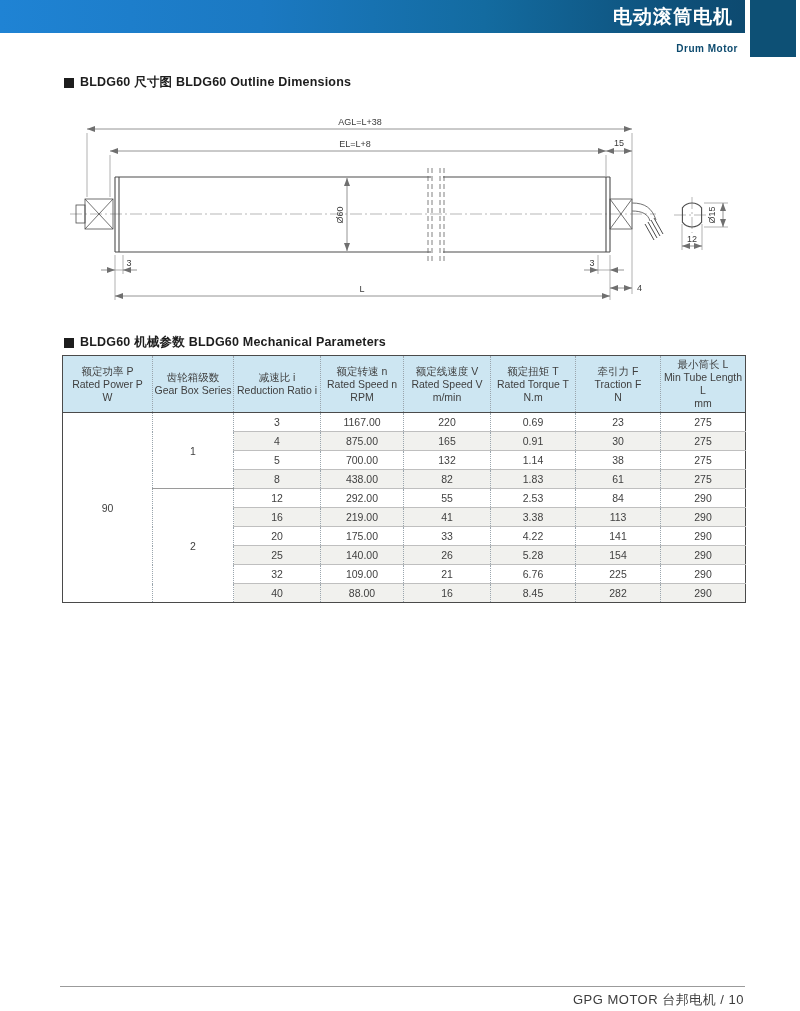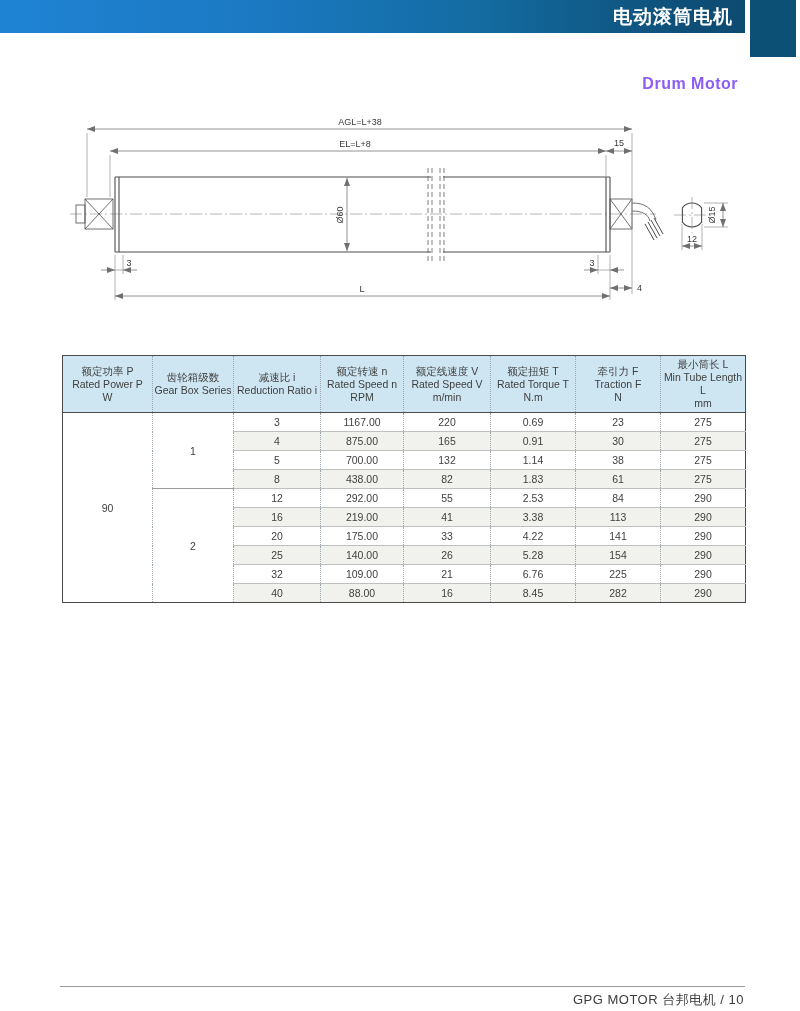--- a/index.html
+++ b/index.html
@@ -18,21 +18,21 @@
   .banner-title {
     color:#ffffff; font-size:19px; font-weight:bold; letter-spacing:1px;
     padding-right:12px; line-height:33px;
   }
   .corner-block {
     position:absolute; left:750px; top:0; width:46px; height:57px;
     background:#0d5075;
   }
   .banner-subtitle {
     position:absolute; top:43px; right:62px;
-    color:#8b5cf6; font-size:16px; font-weight:bold; letter-spacing:0.5px;margin-top:32px;
+    color:#0c4a6e; font-size:10px; font-weight:bold; letter-spacing:0.5px;
   }
   
   .section-title {
     position:absolute; left:64px; display:flex; align-items:center;
     font-size:12.5px; font-weight:bold; color:#1d1d1d; letter-spacing:0.2px;
   }
   .section-title .sq {
     width:10px; height:10px; background:#1d1d1d; display:inline-block; margin-right:6px;
   }
   #sec-outline { top:74px; }
@@ -86,20 +86,24 @@
 <body>
 
 <div class="page">
 
   <div class="banner">
     <span class="banner-title">电动滚筒电机</span>
   </div>
   <div class="corner-block"></div>
   <div class="banner-subtitle">Drum Motor</div>
 
+  <div class="section-title" id="sec-outline">
+    <span class="sq"></span>
+    <span>BLDG60 尺寸图 BLDG60 Outline Dimensions</span>
+  </div>
 
   <svg class="drawing" viewBox="0 0 740 215">
     <defs>
       <marker id="arw" markerWidth="8" markerHeight="6" refX="8" refY="3" orient="auto-start-reverse" markerUnits="userSpaceOnUse">
         <path d="M0,0 L8,3 L0,6 Z" fill="#6f6f6f"></path>
       </marker>
     </defs>
 
     <line class="cl" x1="10" y1="116" x2="596" y2="116"></line>
 
@@ -180,20 +184,24 @@
       <line class="dim" x1="663" y1="105" x2="663" y2="129"></line>
       <text class="dtx" transform="rotate(-90 655 117)" x="655" y="117" text-anchor="middle">Ø15</text>
 
       <line class="ext" x1="622" y1="126" x2="622" y2="152"></line>
       <line class="ext" x1="642" y1="126" x2="642" y2="152"></line>
       <line class="dim" x1="622" y1="148" x2="642" y2="148"></line>
       <text class="dtx" x="632" y="144" text-anchor="middle">12</text>
     </g>
   </svg>
 
+  <div class="section-title" id="sec-params">
+    <span class="sq"></span>
+    <span>BLDG60 机械参数 BLDG60 Mechanical Parameters</span>
+  </div>
 
   <div class="table-wrap">
     <table class="params">
       <colgroup>
         <col style="width:90px">
           <col style="width:81px">
           <col style="width:87px">
           <col style="width:83px">
         <col style="width:87px">
           <col style="width:85px">

